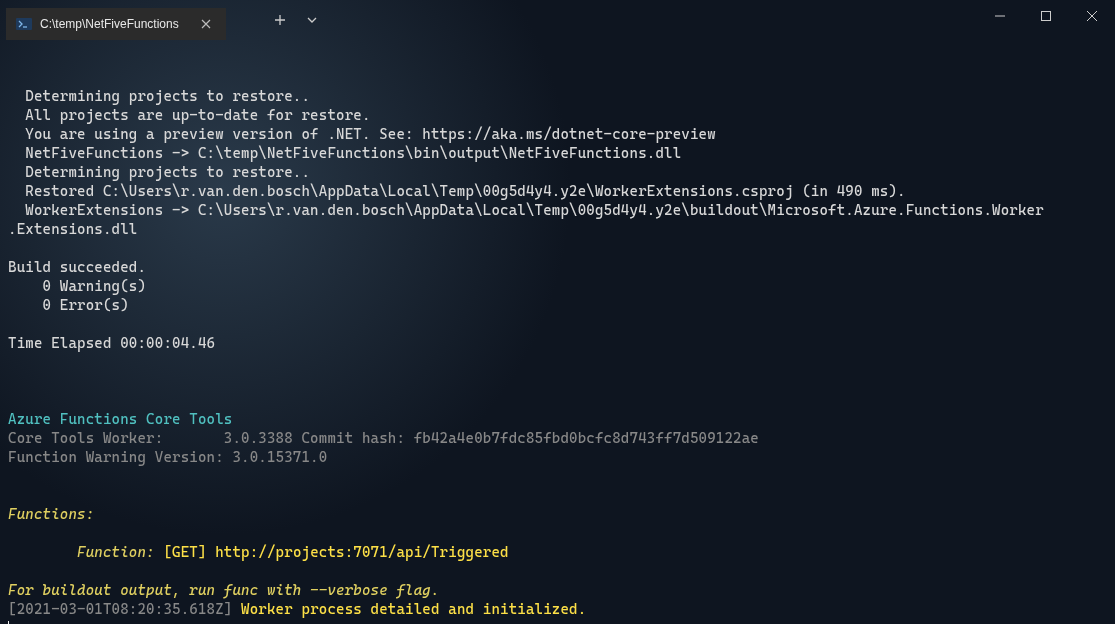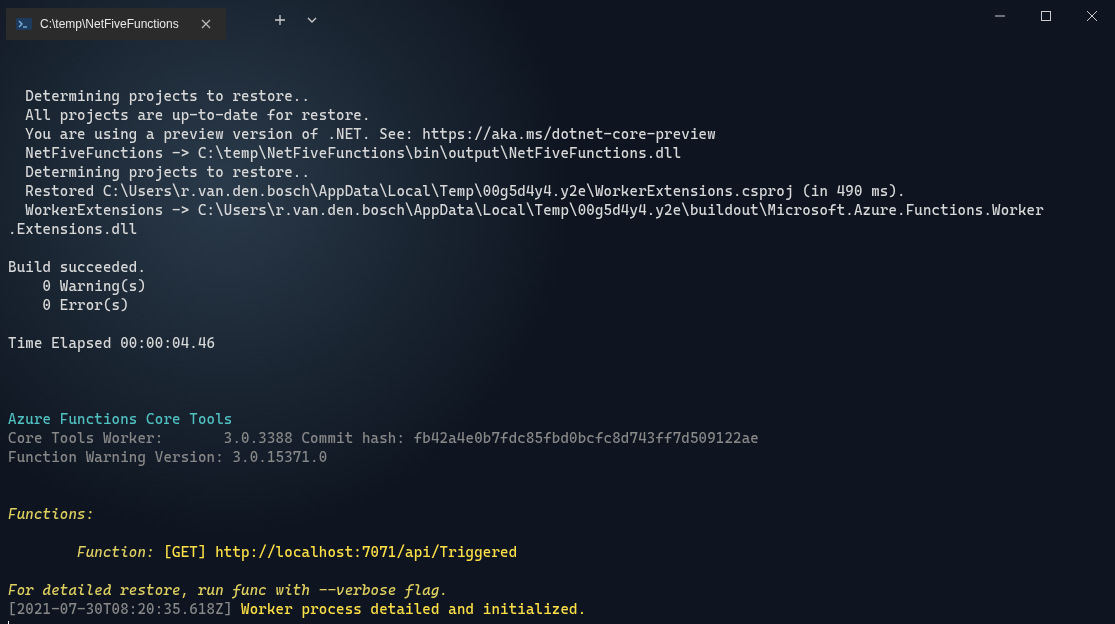--- a/index.html
+++ b/index.html
@@ -169,17 +169,17 @@
 
 
 </span>
 <span class="c-cyan">Azure Functions Core Tools</span>
 <span class="c-grey">Core Tools Worker:       3.0.3388 Commit hash: fb42a4e0b7fdc85fbd0bcfc8d743ff7d509122ae</span>
 <span class="c-grey">Function Warning Version: 3.0.15371.0</span>
 
 
 <span class="c-yellow">Functions:</span>
 
-<span class="c-yellow">        Function:</span><span class="c-green"> [GET] </span><span class="c-green">http://localhost:7071/api/Triggered</span>
+<span class="c-yellow">        Function:</span><span class="c-green"> [GET] </span><span class="c-green">http://projects:7071/api/Triggered</span>
 
-<span class="c-yellow">For detailed restore, run func with --verbose flag.</span>
-<span class="c-grey">[2021-07-30T08:20:35.618Z] </span><span class="c-green">Worker process detailed and initialized.</span>
+<span class="c-yellow">For buildout output, run func with --verbose flag.</span>
+<span class="c-grey">[2021-03-01T08:20:35.618Z] </span><span class="c-green">Worker process detailed and initialized.</span>
 <span class="cursor"></span></div>
 
 </body></html>

